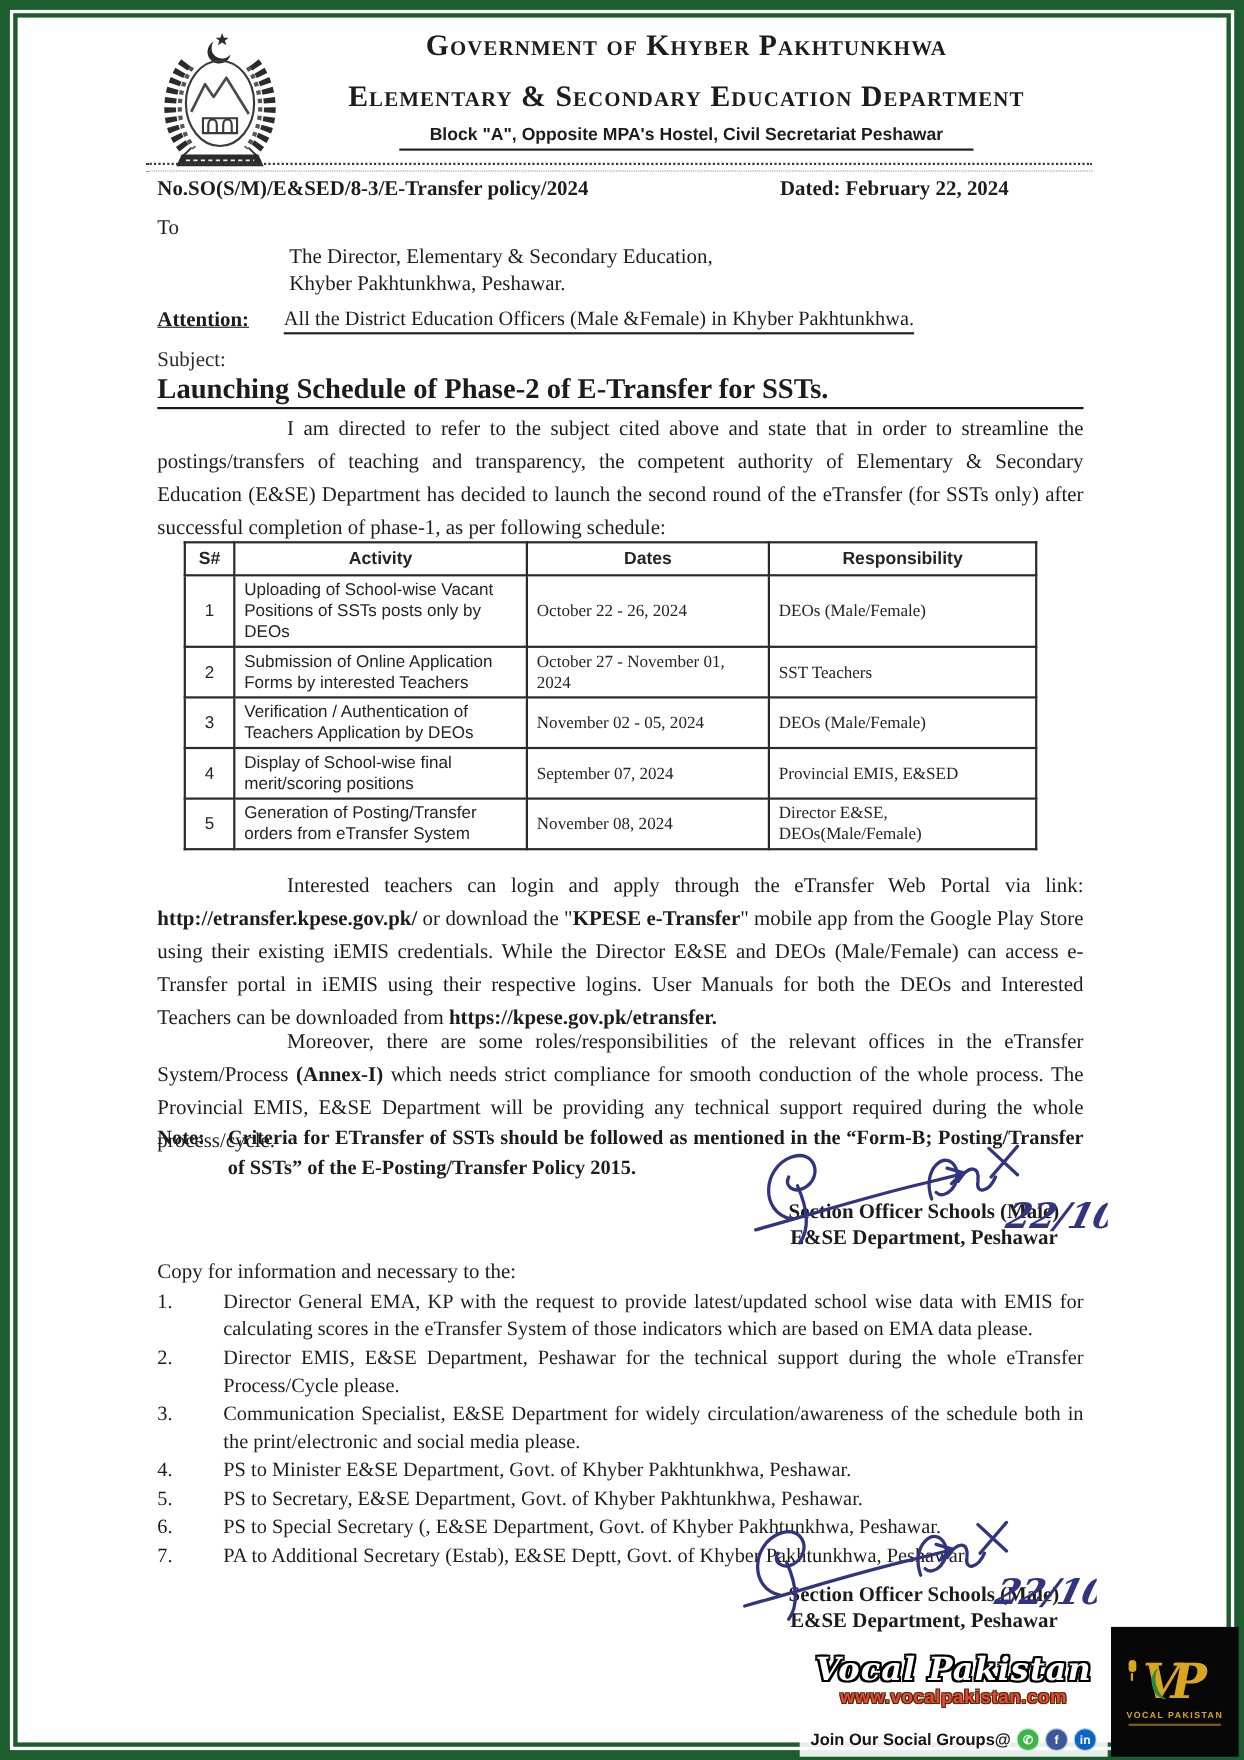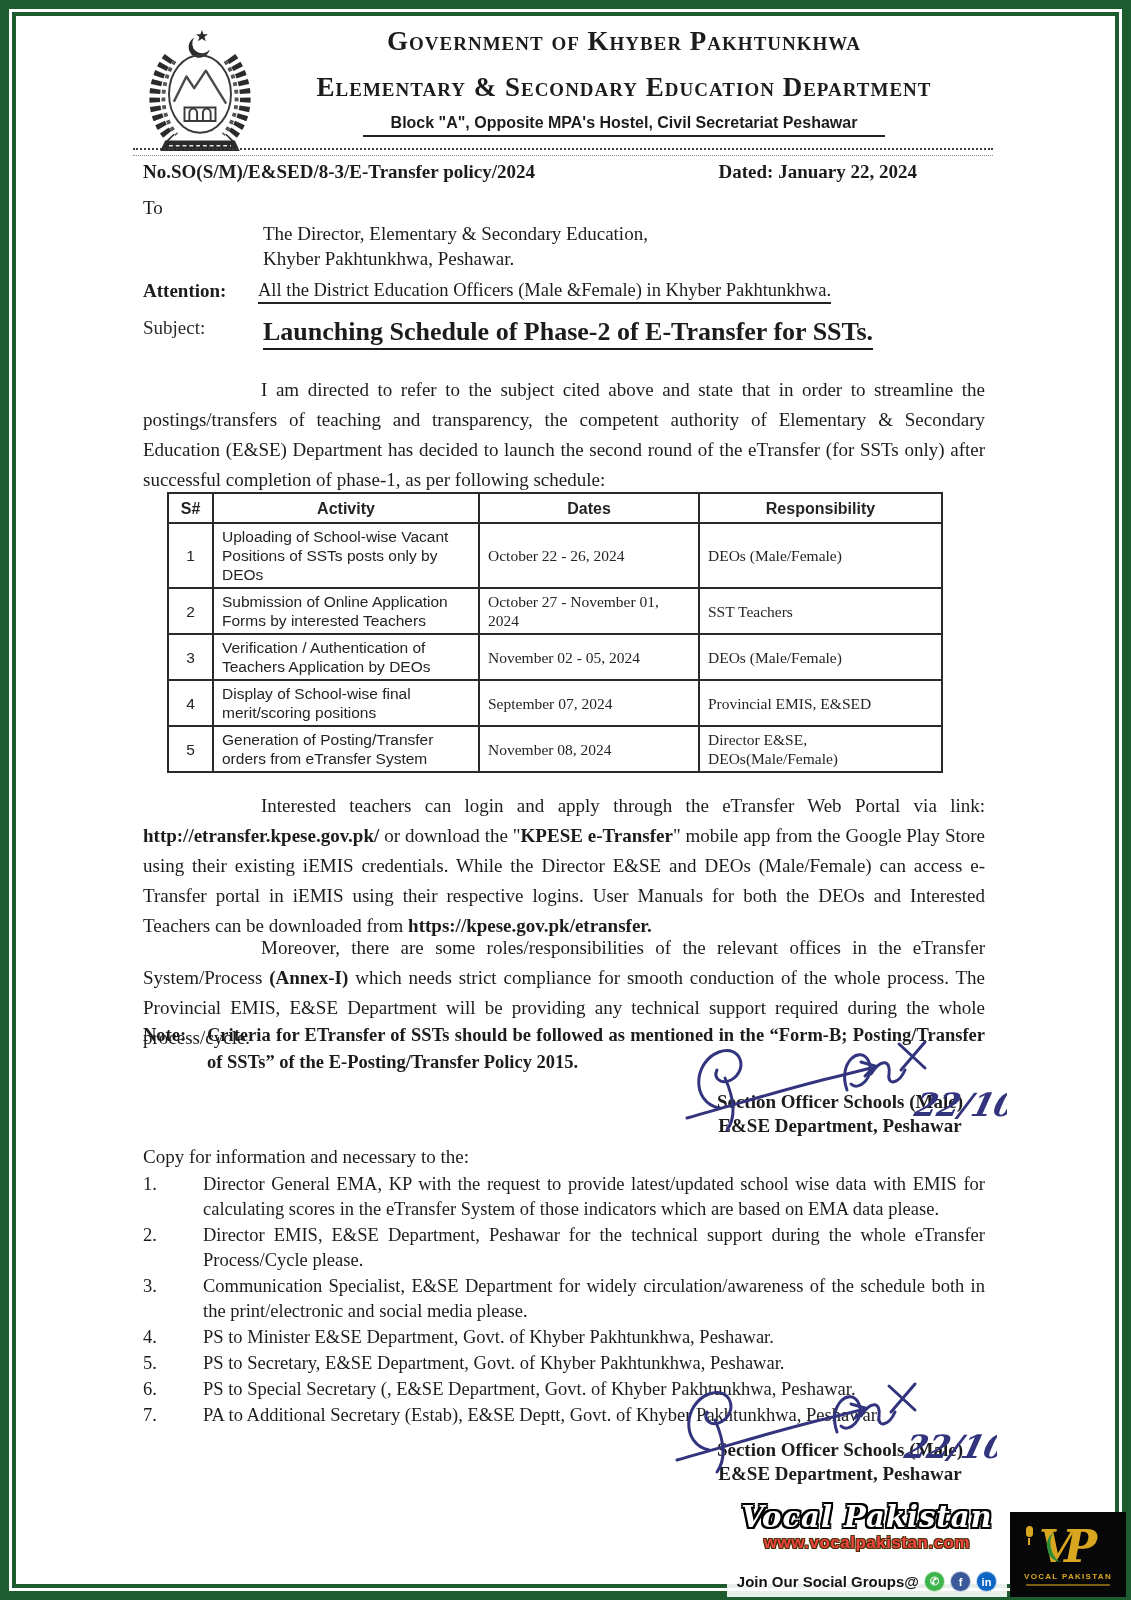--- a/index.html
+++ b/index.html
@@ -27,24 +27,24 @@
 
   
   .refrow{position:absolute;top:161px;left:0;width:842px;display:flex;justify-content:space-between;
     font-size:19px;font-weight:bold;}
   .refrow .dated{margin-right:68px;}
 
   .to-label{position:absolute;top:197px;left:0;font-size:19px;}
   .addr-block{position:absolute;top:221px;left:120px;font-size:19px;line-height:25px;}
 
   .attn-row{position:absolute;top:280px;left:0;width:842px;display:flex;}
-  .attn-label{width:115px;font-size:19px;font-weight:bold;flex:none;}
+  .attn-label{width:115px;font-size:19px;font-weight:bold;flex:none;text-decoration:underline;}
   .attn-text{font-size:18.5px;border-bottom:2px solid #222;padding-bottom:1px;align-self:flex-start;}
 
-  .subj-row{position:absolute;top:317px;left:0;width:842px;display:flex;}
+  .subj-row{position:absolute;top:317px;left:0;width:842px;display:flex;flex-direction:column;}
   .subj-label{width:120px;font-size:19px;flex:none;color:#2b2b2b;}
   .subj-text{font-size:26px;font-weight:bold;border-bottom:2.5px solid #1a1a1a;padding-bottom:1px;}
 
   .para{position:absolute;left:0;width:842px;font-size:19px;line-height:30px;text-align:justify;text-indent:118px;}
   .p1{top:356px;}
   .p2{top:772px;}
   .p3{top:914px;}
   .b{font-weight:bold;}
 
   
@@ -82,21 +82,21 @@
   .wm-left{background:rgba(255,255,255,.9);padding:2px 10px 5px;text-align:center;}
   .wm-brand{font-family:"DejaVu Serif",serif;font-style:italic;font-weight:bold;font-size:29px;line-height:32px;
     color:#fff;letter-spacing:1px;
     text-shadow:2px 2px 0 #000,-2px -2px 0 #000,2px -2px 0 #000,-2px 2px 0 #000,0 2px 0 #000,2px 0 0 #000,0 -2px 0 #000,-2px 0 0 #000;}
   .wm-url{font-family:"Liberation Sans",sans-serif;font-weight:bold;font-size:17px;line-height:20px;color:#ef4444;
     text-shadow:1px 1px 0 #4a3000,-1px -1px 0 #4a3000,1px -1px 0 #4a3000,-1px 1px 0 #4a3000;letter-spacing:.5px;}
   .wm-social{font-family:"Liberation Sans",sans-serif;font-weight:bold;font-size:15px;color:#141414;
     display:flex;align-items:center;justify-content:center;gap:5px;margin-top:18px;text-shadow:1px 1px 0 #fff;}
   .wm-icon{width:21px;height:21px;border-radius:50%;color:#fff;display:inline-flex;align-items:center;justify-content:center;
     font-size:11px;font-weight:bold;text-shadow:none;border:1px solid rgba(255,255,255,.7);box-sizing:border-box;}
-  .wm-logo{width:116px;height:85px;background:#070707;display:flex;flex-direction:column;align-items:center;justify-content:center;margin-left:3px;}
+  .wm-logo{width:116px;height:118px;background:#070707;display:flex;flex-direction:column;align-items:center;justify-content:center;margin-left:3px;}
   .wm-vp{font-family:"DejaVu Serif",serif;font-style:italic;font-weight:bold;font-size:44px;line-height:46px;
     color:#d9a71f;letter-spacing:-9px;padding-right:9px;position:relative;}
   .wm-mic{position:absolute;left:-13px;top:2px;width:7px;height:11px;background:#d9a71f;border-radius:4px;}
   .wm-mic::after{content:"";position:absolute;left:2px;top:12px;width:2px;height:7px;background:#d9a71f;}
   .wm-swoosh{position:absolute;left:8px;top:8px;width:20px;height:30px;border-left:4px solid #2e8b3a;border-radius:50% 0 0 50%;transform:rotate(-14deg);}
   .wm-logo-title{font-family:"Liberation Sans",sans-serif;font-weight:bold;font-size:8px;letter-spacing:1.3px;color:#d9a71f;margin-top:2px;}
   .wm-logo-rule{width:84px;height:2px;background:#7c5f12;margin-top:3px;}
 </style>
 </head>
 <body>
@@ -124,21 +124,21 @@
     <div class="mast-text">
       <div class="dept1">Government of Khyber Pakhtunkhwa</div>
       <div class="dept2">Elementary &amp; Secondary Education Department</div>
       <div><span class="addr-line">Block "A", Opposite MPA's Hostel, Civil Secretariat Peshawar</span></div>
     </div>
   </div>
   <div class="dotline"></div>
 
   <div class="refrow">
     <span>No.SO(S/M)/E&amp;SED/8-3/E-Transfer policy/2024</span>
-    <span class="dated">Dated: January 22, 2024</span>
+    <span class="dated">Dated: February 22, 2024</span>
   </div>
 
   <div class="to-label">To</div>
   <div class="addr-block">
     <div>The Director, Elementary &amp; Secondary Education,</div>
     <div>Khyber Pakhtunkhwa, Peshawar.</div>
   </div>
 
   <div class="attn-row">
     <span class="attn-label">Attention:</span>

